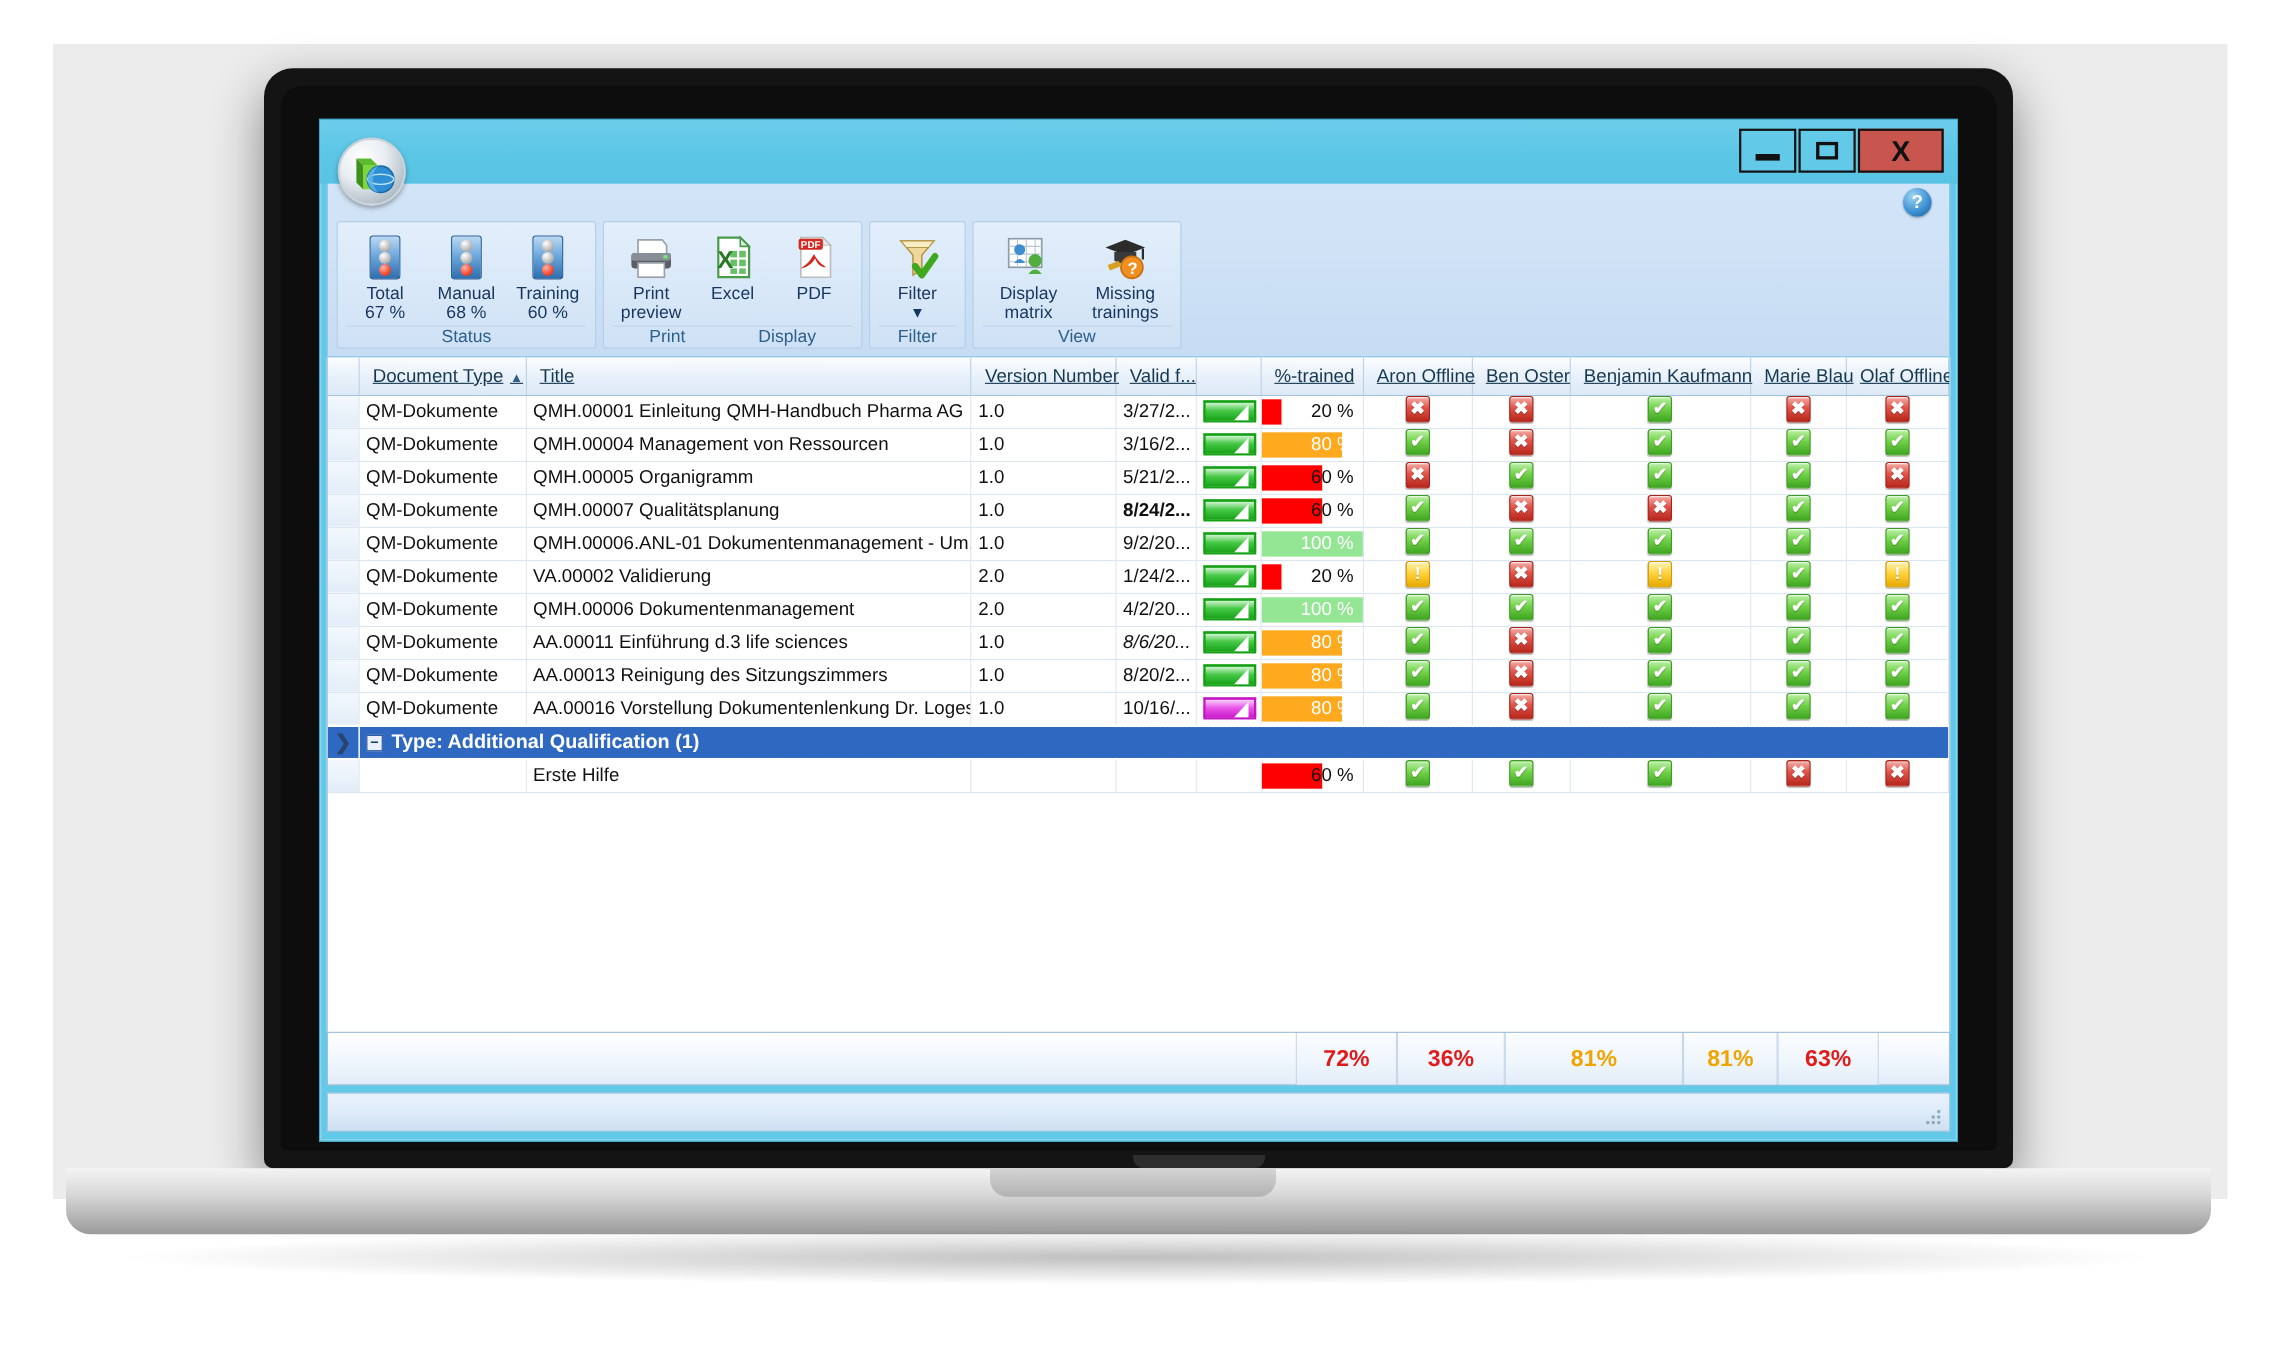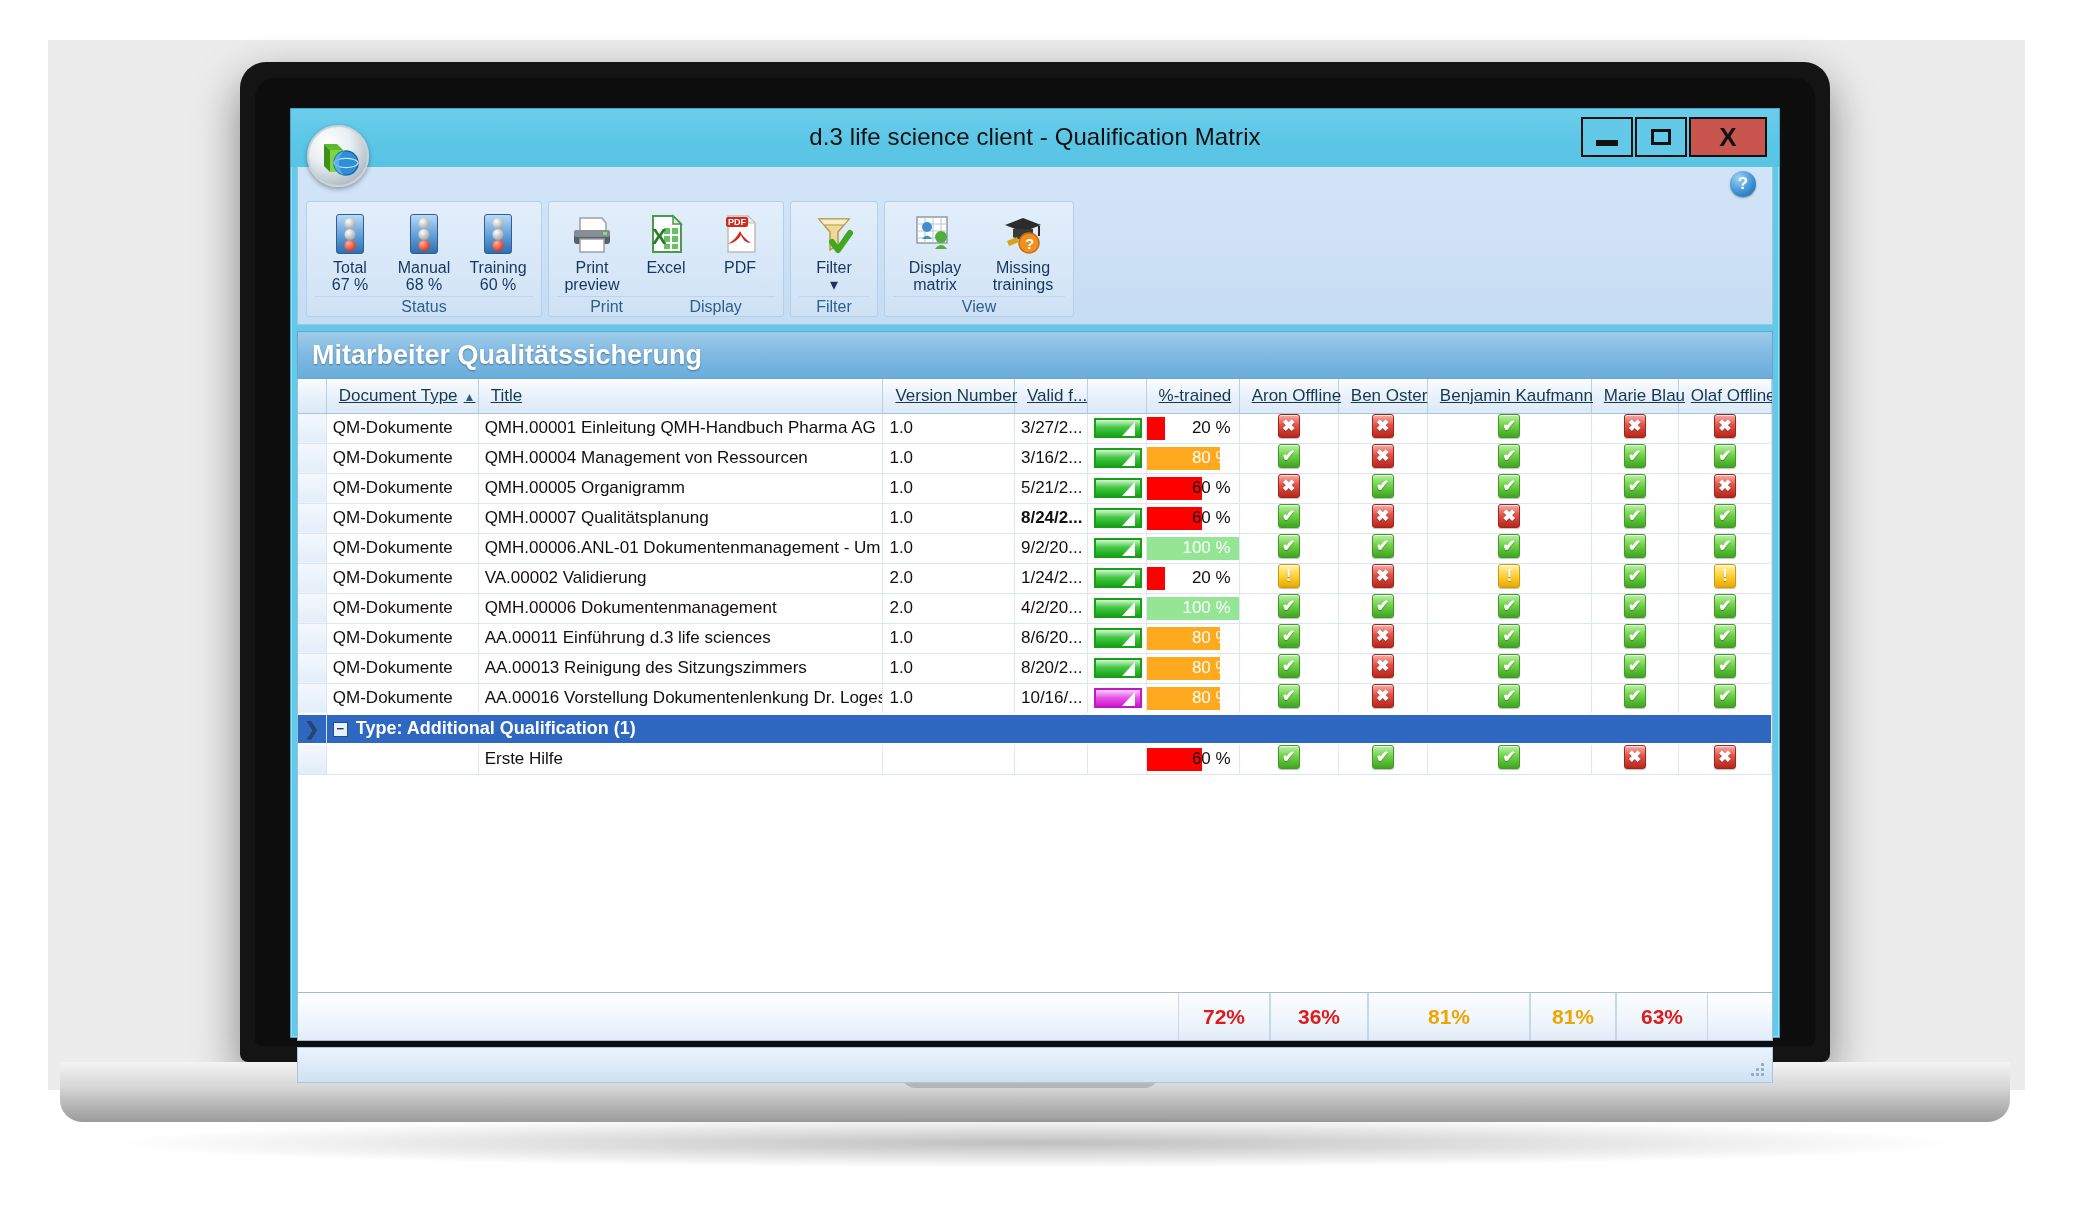--- a/index.html
+++ b/index.html
@@ -286,21 +286,20 @@
   <div class="laptop-lid"></div>
   <div class="laptop-lid-inner"></div>
   <div class="laptop-cam"></div>
   <div class="laptop-base"></div>
   <div class="laptop-base-notch"></div>
   <div class="laptop-shadow"></div>
 
   <div class="app-window">
 
     <div class="titlebar">
-      <div class="title-text">d.3 life science client - Qualification Matrix</div>
       <div class="win-buttons">
         <div class="win-btn">
           <div class="wb-min"></div>
         </div>
         <div class="win-btn">
           <div class="wb-max"></div>
         </div>
         <div class="win-btn close">
           <div class="wb-x">X</div>
         </div>
@@ -469,23 +468,20 @@
               <div class="rlabel">Missing</div>
               <div class="rlabel2">trainings</div>
             </div>
           </div>
           <div class="rgroup-title">View</div>
         </div>
 
       </div>
     </div>
 
-    <div class="data-banner">
-      <div class="data-banner-text">Mitarbeiter Qualitätssicherung</div>
-    </div>
 
     <div class="grid-wrap">
       <table class="grid">
         <colgroup>
           <col style="width:28px">
             <col style="width:150px">
             <col style="width:400px">
           <col style="width:130px">
             <col style="width:72px">
             <col style="width:58px">
@@ -632,21 +628,21 @@
               <td style="text-align: center;"><span class="mark ok"><span>✔</span></span></td>
               <td style="text-align: center;"><span class="mark ok"><span>✔</span></span></td>
               <td style="text-align: center;"><span class="mark ok"><span>✔</span></span></td>
               <td style="text-align: center;"><span class="mark ok"><span>✔</span></span></td>
             </tr>
             <tr>
               <td class="handle"></td>
               <td>QM-Dokumente</td>
               <td>AA.00011 Einführung d.3 life sciences</td>
               <td>1.0</td>
-              <td style="text-align: left;">8/6/20...</td>
+              <td style="text-align: left; font-style: italic;">8/6/20...</td>
               <td style="text-align: center;"><span class="docicon"></span></td>
               <td class="pctcell">
                 <div class="pctbar orange" style="width: 80%;"></div>
                 <div class="pcttext onbar">80 %</div>
               </td>
               <td style="text-align: center;"><span class="mark ok"><span>✔</span></span></td>
               <td style="text-align: center;"><span class="mark no"><span>✖</span></span></td>
               <td style="text-align: center;"><span class="mark ok"><span>✔</span></span></td>
               <td style="text-align: center;"><span class="mark ok"><span>✔</span></span></td>
               <td style="text-align: center;"><span class="mark ok"><span>✔</span></span></td>

